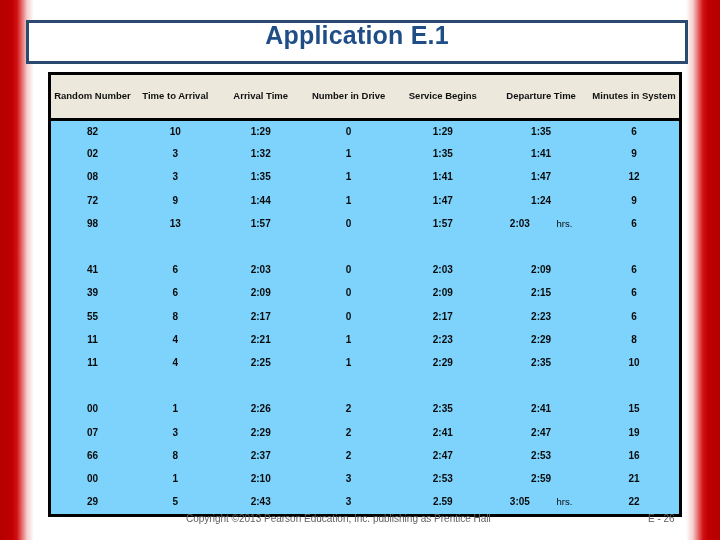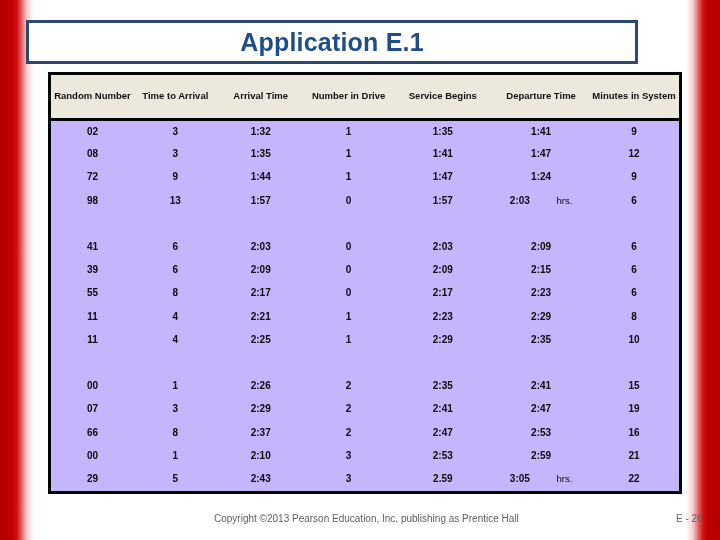--- a/index.html
+++ b/index.html
@@ -42,47 +42,46 @@
     position: absolute;
     left: 0; top: 0;
     width: 720px;
     height: 540px;
   }
 
   .title-box {
     position: absolute;
     left: 26px;
     top: 20px;
-    width: 612px;
+    width: 662px;
     height: 44px;
     border: 3px solid #2b4a72;
     background: #ffffff;
     display: flex;
-    align-items: center;
     justify-content: center;
   }
 
   .title-text {
     color: #1f4e87;
     font-size: 25px;
     font-weight: bold;
     letter-spacing: 0.2px;
     line-height: 1;
   }
 
   
   .table-wrap {
     position: absolute;
     left: 48px;
     top: 72px;
     width: 634px;
     border-left: 3px solid #000000;
     border-right: 3px solid #000000;
     border-bottom: 3px solid #000000;
-    background: #c4b5fd;
+    background: #7dd3fc;
   }
 
   table.sim {
     width: 100%;
     border-collapse: collapse;
     table-layout: fixed;
   }
 
   table.sim thead th {
     background: #ece8dc;
@@ -132,21 +131,20 @@
 
   
   .footer {
     position: absolute;
     left: 0;
     top: 508px;
     width: 640px;
     height: 20px;
     display: flex;
     align-items: center;
-    margin-left: 28px;
   }
   .copyright {
     position: absolute;
     left: 186px;
     font-size: 10px;
     color: #5f5f5f;
     white-space: nowrap;
   }
   .page-num {
     position: absolute;
@@ -185,20 +183,29 @@
           <th>Time to Arrival</th>
           <th>Arrival Time</th>
           <th>Number in Drive</th>
           <th>Service Begins</th>
           <th>Departure Time</th>
           <th>Minutes in System</th>
         </tr>
       </thead>
       <tbody id="table-body">
           <tr>
+            <td>82</td>
+            <td>10</td>
+            <td>1:29</td>
+            <td>0</td>
+            <td>1:29</td>
+            <td>1:35</td>
+            <td>6</td>
+          </tr>
+          <tr>
             <td>02</td>
             <td>3</td>
             <td>1:32</td>
             <td>1</td>
             <td>1:35</td>
             <td>1:41</td>
             <td>9</td>
           </tr>
           <tr>
             <td>08</td>

